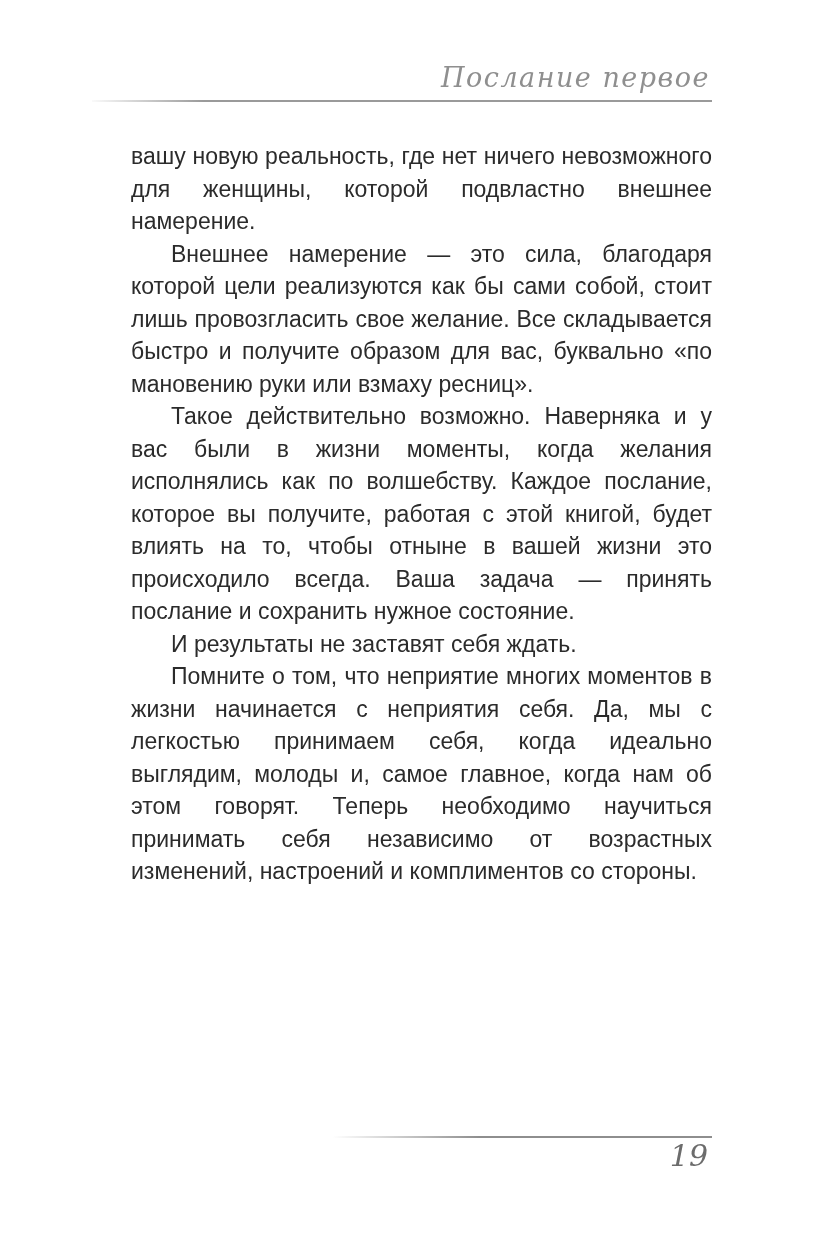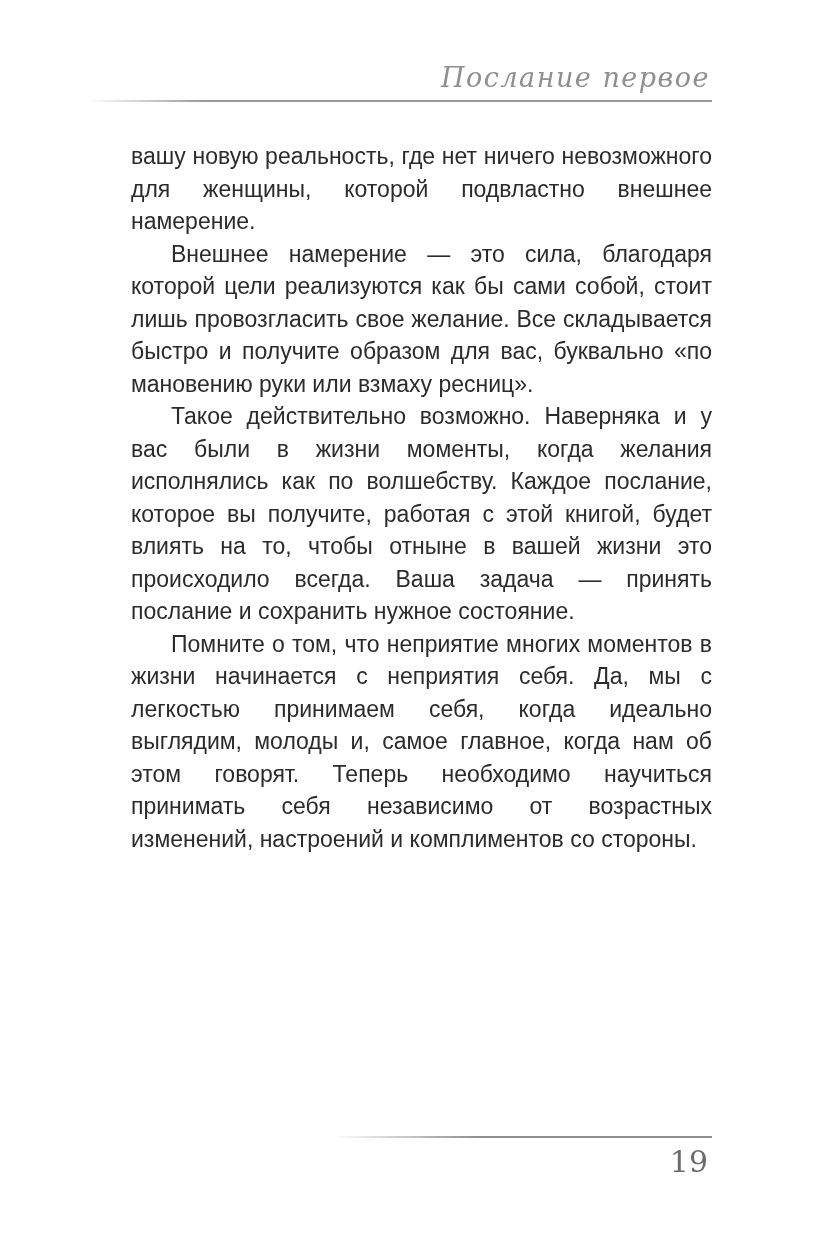--- a/index.html
+++ b/index.html
@@ -65,42 +65,44 @@
   }
   .footer-rule {
     height: 2px;
     background: linear-gradient(to right,
       rgba(150,150,150,0) 0%,
       rgba(150,150,150,0) 38%,
       #8e8e8e 62%,
       #8e8e8e 100%);
   }
   .page-number {
-    margin-top: 6px;
+    margin-top: 0;
     text-align: right;
     font-family: "DejaVu Serif", serif;
+    font-style: italic;
     font-size: 30px;
     color: #6c6c6c;
     padding-right: 4px;
   }
 </style>
 </head>
 <body>
 
 <div class="page">
 
   <div class="header">
     <span class="header-title">Послание первое</span>
     <div class="header-rule"></div>
   </div>
 
   <div class="body-text">
       <p class="para no-indent">вашу новую реальность, где нет ничего невозможного для женщины, которой подвластно внешнее намерение.</p>
       <p class="para">Внешнее намерение — это сила, благодаря которой цели реализуются как бы сами собой, стоит лишь провозгласить свое желание. Все складывается быстро и получите образом для вас, буквально «по мановению руки или взмаху ресниц».</p>
       <p class="para">Такое действительно возможно. Наверняка и у вас были в жизни моменты, когда желания исполнялись как по волшебству. Каждое послание, которое вы получите, работая с этой книгой, будет влиять на то, чтобы отныне в вашей жизни это происходило всегда. Ваша задача — принять послание и сохранить нужное состояние.</p>
+      <p class="para">И результаты не заставят себя ждать.</p>
       <p class="para">Помните о том, что неприятие многих моментов в жизни начинается с неприятия себя. Да, мы с легкостью принимаем себя, когда идеально выглядим, молоды и, самое главное, когда нам об этом говорят. Теперь необходимо научиться принимать себя независимо от возрастных изменений, настроений и комплиментов со стороны.</p>
     </div>
 
   <div class="footer">
     <div class="footer-rule"></div>
     <div class="page-number">19</div>
   </div>
 
 </div>
 

